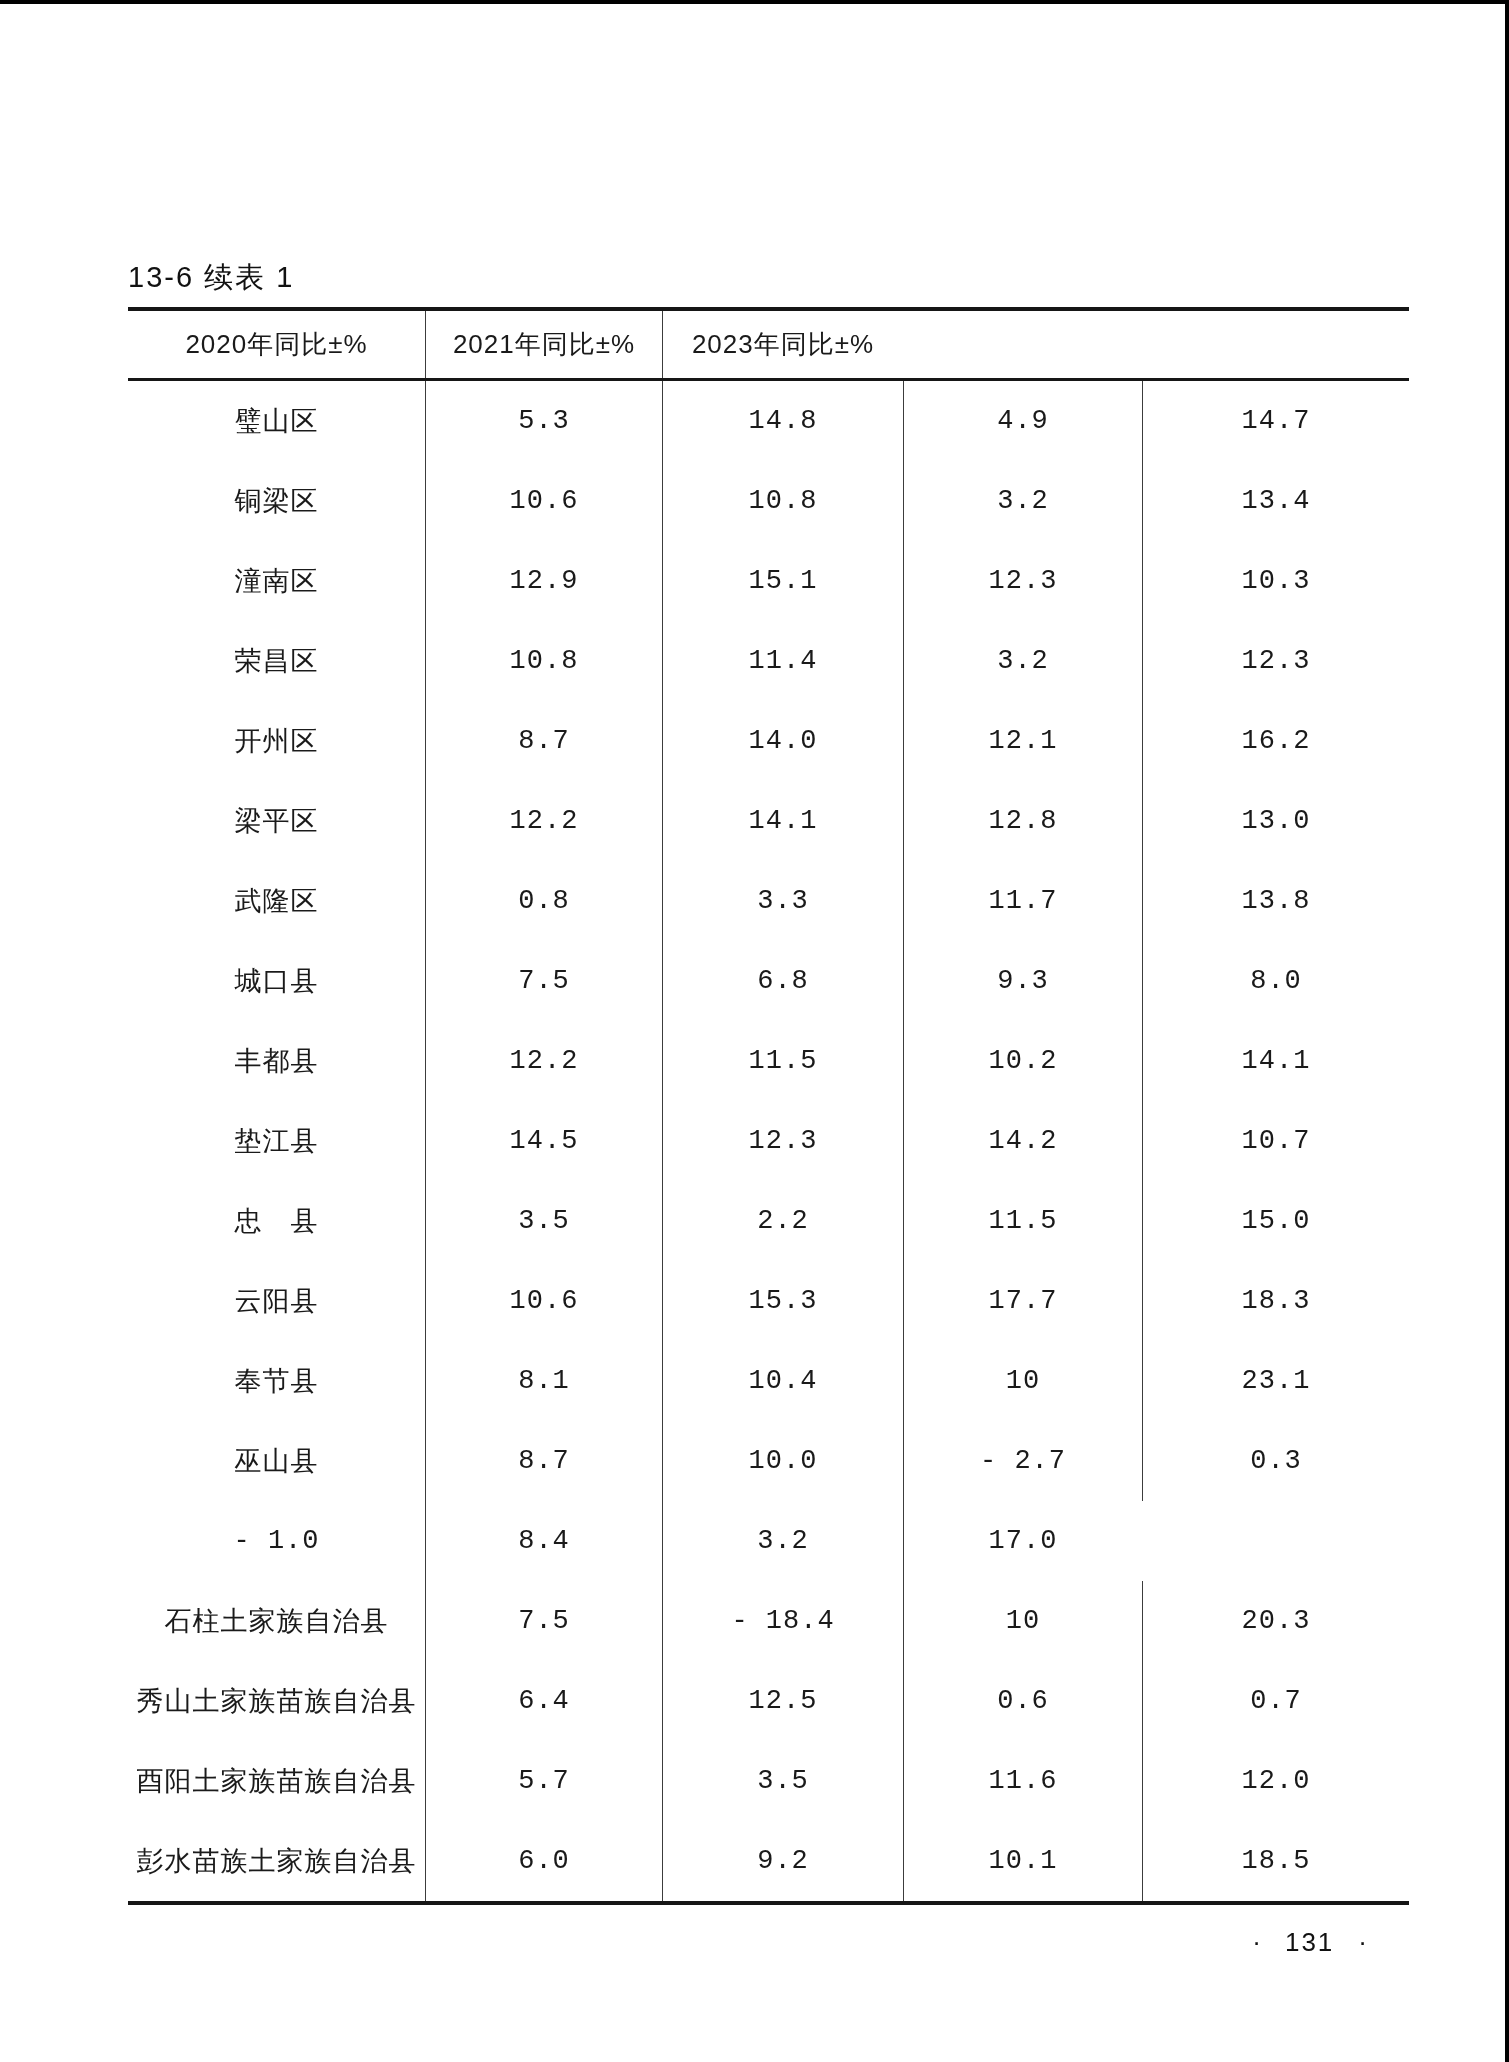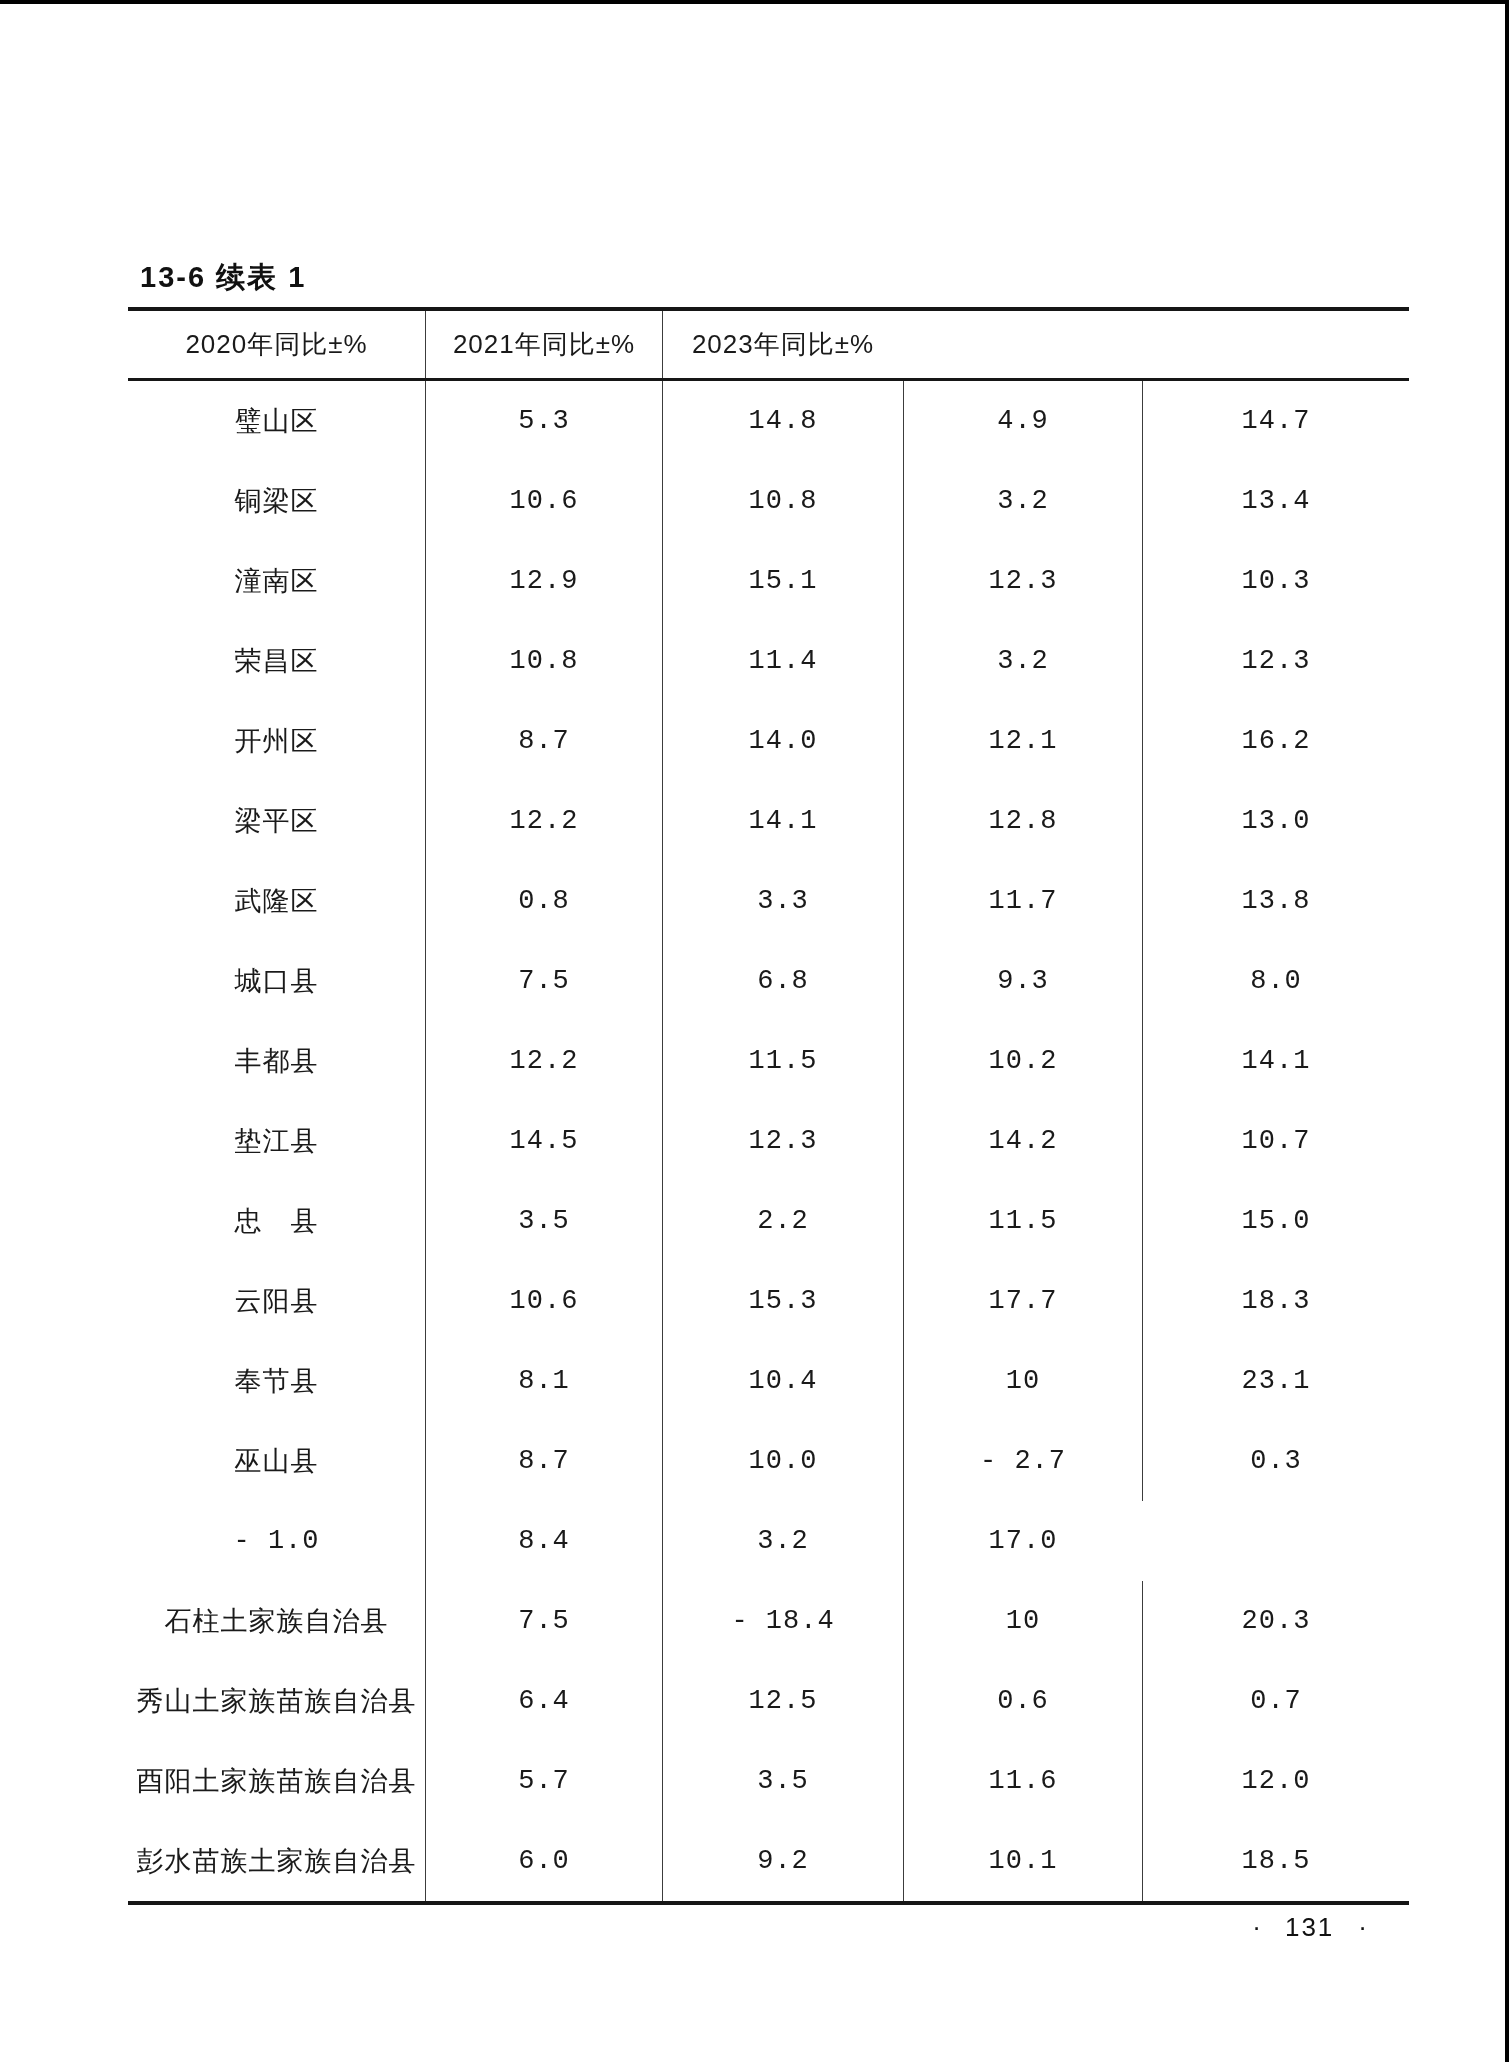--- a/index.html
+++ b/index.html
@@ -22,25 +22,25 @@
     background: #000;
   }
   .edge-right {
     position: absolute;
     top: 0; right: 0;
     width: 4px; height: 2062px;
     background: #000;
   }
   .title {
     position: absolute;
-    left: 140px;
+    left: 128px;
     top: 258px;
     margin: 0;
     font-size: 29px;
-    font-weight: bold;
+    font-weight: normal;
     letter-spacing: 2px;
     color: #111;
   }
   .table {
     position: absolute;
     left: 128px;
     top: 307px;
     width: 1281px;
     border-top: 4px solid #161616;
     border-bottom: 4px solid #161616;
@@ -76,21 +76,21 @@
   .footer {
     position: absolute;
     top: 1912px;
     right: 142px;
     font-size: 26px;
     color: #111;
     display: flex;
     align-items: center;
   }
   .footer .pagenum {
-    margin: 0 24px;
+    margin: 15px 24px;
     letter-spacing: 2px;
   }
 </style>
 </head>
 <body>
 
 <div class="edge-top"></div>
 <div class="edge-right"></div>
 
 <h1 class="title">13-6 续表 1</h1>

